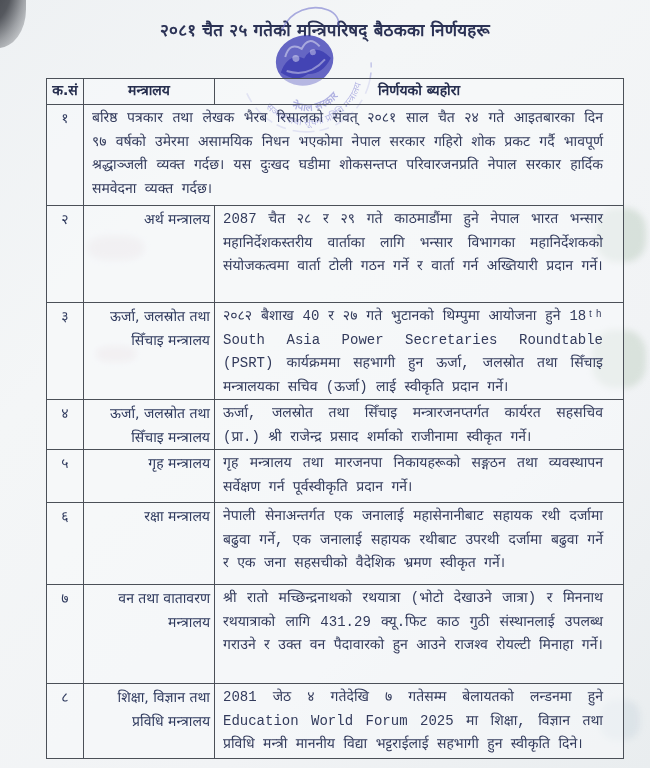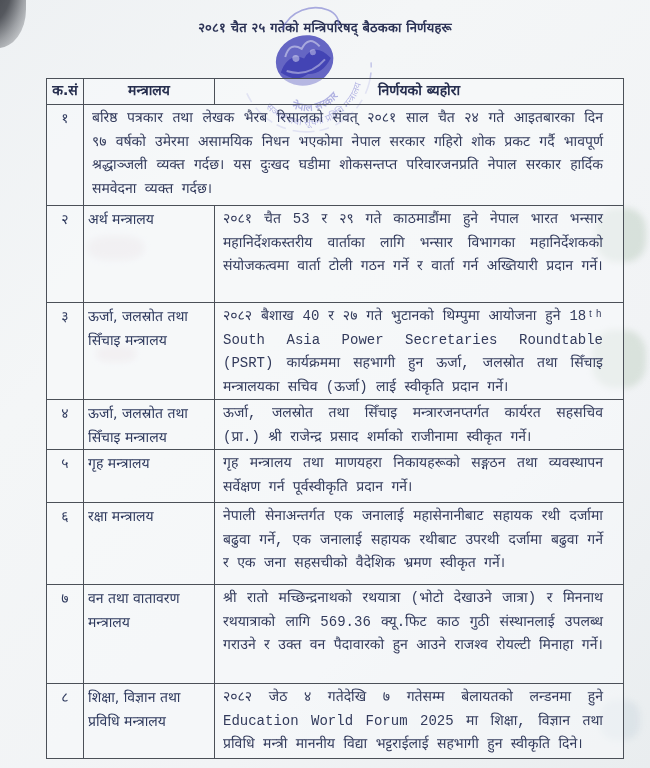--- a/index.html
+++ b/index.html
@@ -12,21 +12,21 @@
   }
   .page{position:absolute;inset:0;}
   
   .corner-artifact{
     position:absolute;left:-14px;top:-16px;width:40px;height:64px;
     background:radial-gradient(ellipse at 0% 0%,#3c3f45 0%,#55585e 45%,rgba(90,93,99,.55) 68%,rgba(120,123,128,0) 100%);
     border-bottom-right-radius:70% 60%;
   }
   .title{
     position:absolute;left:0;top:18px;width:650px;margin:0;
-    text-align:center;font-size:13px;font-weight:bold;color:#2c3356;
+    text-align:center;font-size:17px;font-weight:bold;color:#2c3356;
     letter-spacing:.2px;
   }
   
   .smudge{position:absolute;filter:blur(3px);border-radius:40%;}
   .smudge.s1{left:596px;top:208px;width:50px;height:54px;background:rgba(146,176,150,.28);}
   .smudge.s2{left:592px;top:330px;width:54px;height:58px;background:rgba(150,178,152,.26);}
   .smudge.s3{left:88px;top:236px;width:56px;height:24px;background:rgba(196,164,176,.20);}
   .smudge.s4{left:96px;top:346px;width:40px;height:16px;background:rgba(198,158,168,.20);}
   .smudge.s5{left:600px;top:700px;width:40px;height:40px;background:rgba(160,185,200,.18);}
   
@@ -43,21 +43,21 @@
   table.decisions th,table.decisions td{
     border:1px solid #4b5058;vertical-align:top;
     font-size:14px;line-height:23.5px;
   }
   table.decisions{border:1.5px solid #3a3f4a;}
   th.c-sn,th.c-min,th.c-dec{
     height:25px;text-align:center;font-weight:bold;color:#262e4e;
     font-size:14.5px;line-height:25px;padding:0;
   }
   td.c-sn{text-align:center;padding-top:2px;color:#2f3a5e;}
-  td.c-min{text-align:left;padding:2px 4px 0 4px;color:#2f3a5e;margin-top:6px;}
+  td.c-min{text-align:right;padding:2px 4px 0 4px;color:#2f3a5e;margin-top:6px;}
   td.c-dec{
     text-align:justify;padding:2px 20px 0 8px;color:#333b5c;
     font-family:Liberation Mono, monospace;
   }
 </style>
 </head>
 <body>
 
 <div class="page">
 
@@ -116,48 +116,48 @@
       </tr>
     </thead>
     <tbody>
         <tr style="height: 101px;">
           <td class="c-sn">१</td>
           <td class="c-dec" colspan="2">बरिष्ठ पत्रकार तथा लेखक भैरब रिसालको संवत् २०८१ साल चैत २४ गते आइतबारका दिन ९७ वर्षको उमेरमा असामयिक निधन भएकोमा नेपाल सरकार गहिरो शोक प्रकट गर्दै भावपूर्ण श्रद्धाञ्जली व्यक्त गर्दछ। यस दुःखद घडीमा शोकसन्तप्त परिवारजनप्रति नेपाल सरकार हार्दिक समवेदना व्यक्त गर्दछ।</td>
         </tr>
         <tr style="height: 97px;">
           <td class="c-sn">२</td>
           <td class="c-min">अर्थ मन्त्रालय</td>
-          <td class="c-dec">२०८१ चैत 53 र २९ गते काठमाडौंमा हुने नेपाल भारत भन्सार महानिर्देशकस्तरीय वार्ताका लागि भन्सार विभागका महानिर्देशकको संयोजकत्वमा वार्ता टोली गठन गर्ने र वार्ता गर्न अख्तियारी प्रदान गर्ने।</td>
+          <td class="c-dec">2087 चैत २८ र २९ गते काठमाडौंमा हुने नेपाल भारत भन्सार महानिर्देशकस्तरीय वार्ताका लागि भन्सार विभागका महानिर्देशकको संयोजकत्वमा वार्ता टोली गठन गर्ने र वार्ता गर्न अख्तियारी प्रदान गर्ने।</td>
         </tr>
         <tr style="height: 94px;">
           <td class="c-sn">३</td>
           <td class="c-min">ऊर्जा, जलस्रोत तथा सिँचाइ मन्त्रालय</td>
           <td class="c-dec">२०८२ बैशाख 40 र २७ गते भुटानको थिम्पुमा आयोजना हुने 18ᵗʰ South Asia Power Secretaries Roundtable (PSRT) कार्यक्रममा सहभागी हुन ऊर्जा, जलस्रोत तथा सिँचाइ मन्त्रालयका सचिव (ऊर्जा) लाई स्वीकृति प्रदान गर्ने।</td>
         </tr>
         <tr style="height: 50px;">
           <td class="c-sn">४</td>
           <td class="c-min">ऊर्जा, जलस्रोत तथा सिँचाइ मन्त्रालय</td>
           <td class="c-dec">ऊर्जा, जलस्रोत तथा सिँचाइ मन्त्रारजनप्तर्गत कार्यरत सहसचिव (प्रा.) श्री राजेन्द्र प्रसाद शर्माको राजीनामा स्वीकृत गर्ने।</td>
         </tr>
         <tr style="height: 53px;">
           <td class="c-sn">५</td>
           <td class="c-min">गृह मन्त्रालय</td>
-          <td class="c-dec">गृह मन्त्रालय तथा माणयहरा निकायहरूको सङ्गठन तथा व्यवस्थापन सर्वेक्षण गर्न पूर्वस्वीकृति प्रदान गर्ने।</td>
+          <td class="c-dec">गृह मन्त्रालय तथा मारजनपा निकायहरूको सङ्गठन तथा व्यवस्थापन सर्वेक्षण गर्न पूर्वस्वीकृति प्रदान गर्ने।</td>
         </tr>
         <tr style="height: 82px;">
           <td class="c-sn">६</td>
           <td class="c-min">रक्षा मन्त्रालय</td>
           <td class="c-dec">नेपाली सेनाअन्तर्गत एक जनालाई महासेनानीबाट सहायक रथी दर्जामा बढुवा गर्ने, एक जनालाई सहायक रथीबाट उपरथी दर्जामा बढुवा गर्ने र एक जना सहसचीको वैदेशिक भ्रमण स्वीकृत गर्ने।</td>
         </tr>
         <tr style="height: 99px;">
           <td class="c-sn">७</td>
           <td class="c-min">वन तथा वातावरण मन्त्रालय</td>
-          <td class="c-dec">श्री रातो मच्छिन्द्रनाथको रथयात्रा (भोटो देखाउने जात्रा) र मिननाथ रथयात्राको लागि 569.36 क्यू.फिट काठ गुठी संस्थानलाई उपलब्ध गराउने र उक्त वन पैदावारको हुन आउने राजश्व रोयल्टी मिनाहा गर्ने।</td>
+          <td class="c-dec">श्री रातो मच्छिन्द्रनाथको रथयात्रा (भोटो देखाउने जात्रा) र मिननाथ रथयात्राको लागि 431.29 क्यू.फिट काठ गुठी संस्थानलाई उपलब्ध गराउने र उक्त वन पैदावारको हुन आउने राजश्व रोयल्टी मिनाहा गर्ने।</td>
         </tr>
         <tr style="height: 75px;">
           <td class="c-sn">८</td>
           <td class="c-min">शिक्षा, विज्ञान तथा प्रविधि मन्त्रालय</td>
-          <td class="c-dec">२०८२ जेठ ४ गतेदेखि ७ गतेसम्म बेलायतको लन्डनमा हुने Education World Forum 2025 मा शिक्षा, विज्ञान तथा प्रविधि मन्त्री माननीय विद्या भट्टराईलाई सहभागी हुन स्वीकृति दिने।</td>
+          <td class="c-dec">2081 जेठ ४ गतेदेखि ७ गतेसम्म बेलायतको लन्डनमा हुने Education World Forum 2025 मा शिक्षा, विज्ञान तथा प्रविधि मन्त्री माननीय विद्या भट्टराईलाई सहभागी हुन स्वीकृति दिने।</td>
         </tr>
       </tbody>
   </table>
 
 </div>
 
 </body></html>

